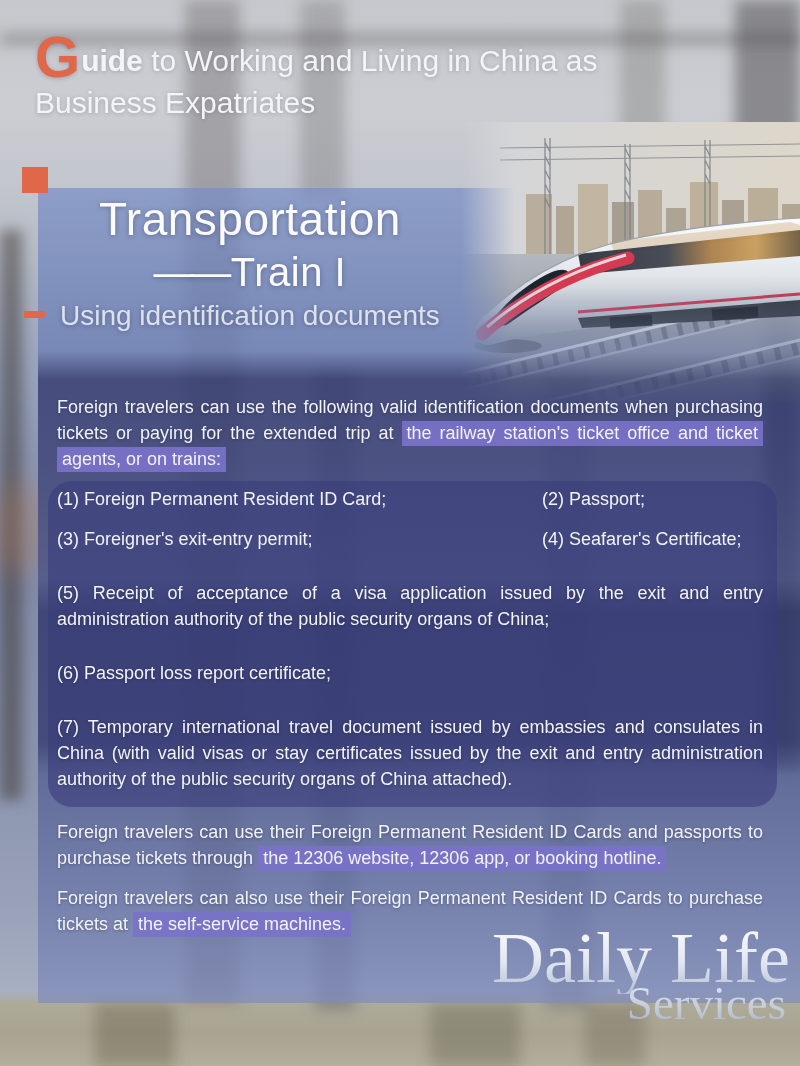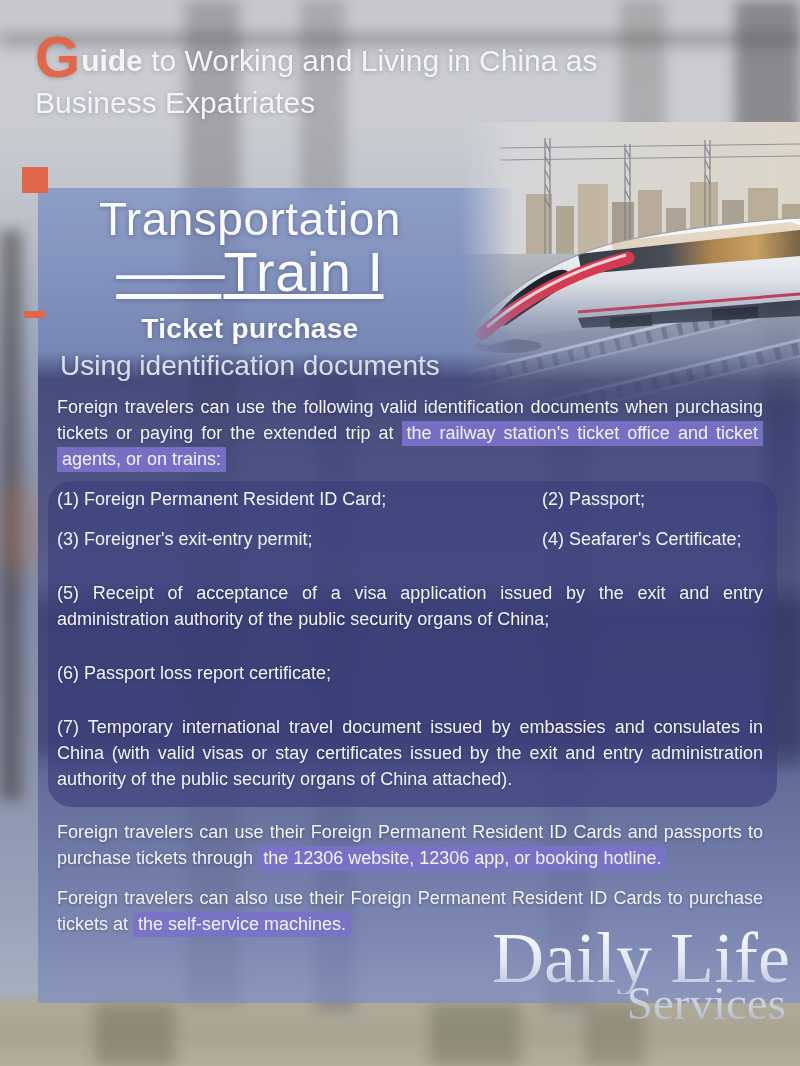--- a/index.html
+++ b/index.html
@@ -49,21 +49,21 @@
     text-shadow:0 1px 4px rgba(40,45,70,.25);}
   .header .line{font-size:30px;line-height:42px;font-weight:400;}
   .header .g{color:var(--accent);font-size:58px;font-weight:700;line-height:0;vertical-align:-6px;letter-spacing:1px;}
   .header .b{font-weight:700;}
   .orange-square{position:absolute;left:22px;top:167px;width:26px;height:26px;background:var(--accent);z-index:4;}
   .orange-dash{position:absolute;left:24px;top:311px;width:21px;height:7px;background:var(--accent);z-index:5;}
   
   .titles{position:absolute;left:60px;top:192px;z-index:5;color:#fbfbfd;
     text-shadow:0 1px 5px rgba(25,30,60,.35);text-align:center;}
   .t1{font-size:46px;line-height:54px;font-weight:400;letter-spacing:.5px;}
-  .t2{font-size:56px;line-height:52px;font-weight:400;letter-spacing:.5px;text-decoration:underline;}
+  .t2{font-size:40px;line-height:52px;font-weight:400;letter-spacing:.5px;}
   .t2 .emdash{letter-spacing:-0.06em;margin-right:2px;}
   .t3{font-size:28px;line-height:38px;font-weight:700;margin-top:12px;letter-spacing:.3px;}
   .t4{font-size:28px;line-height:36px;font-weight:400;color:rgba(228,232,240,.93);}
   
   .content{position:absolute;left:57px;top:394px;width:706px;z-index:5;color:#f2f3f7;
     font-size:18px;line-height:26px;text-align:justify;}
   .para{text-shadow:0 1px 3px rgba(20,25,50,.35);}
   .hl{background:var(--hl);padding:2px 5px 3px;-webkit-box-decoration-break:clone;box-decoration-break:clone;text-shadow:none;}
   .doc-panel{
     margin:9px 0 0 -9px;width:729px;background:var(--panel);
@@ -187,21 +187,20 @@
     <div class="line"><span class="g">G</span><span class="b">uide</span><span> to Working and Living in China as</span></div>
     <div class="line">Business Expatriates</div>
   </div>
 
   <div class="orange-square"></div>
   <div class="orange-dash"></div>
 
   <div class="titles">
     <div class="t1">Transportation</div>
     <div class="t2"><span class="emdash">——</span><span>Train I</span></div>
-    <div class="t3">Ticket purchase</div>
     <div class="t4">Using identification documents</div>
   </div>
 
   <div class="content">
     <div class="para"><span>Foreign travelers can use the following valid identification documents when purchasing tickets or paying for the extended trip at </span><span class="hl">the railway station's ticket office and ticket agents, or on trains:</span></div>
 
     <div class="doc-panel">
       <div class="doc-grid">
           <div class="doc-item">(1) Foreign Permanent Resident ID Card;</div>
           <div class="doc-item">(2) Passport;</div>

